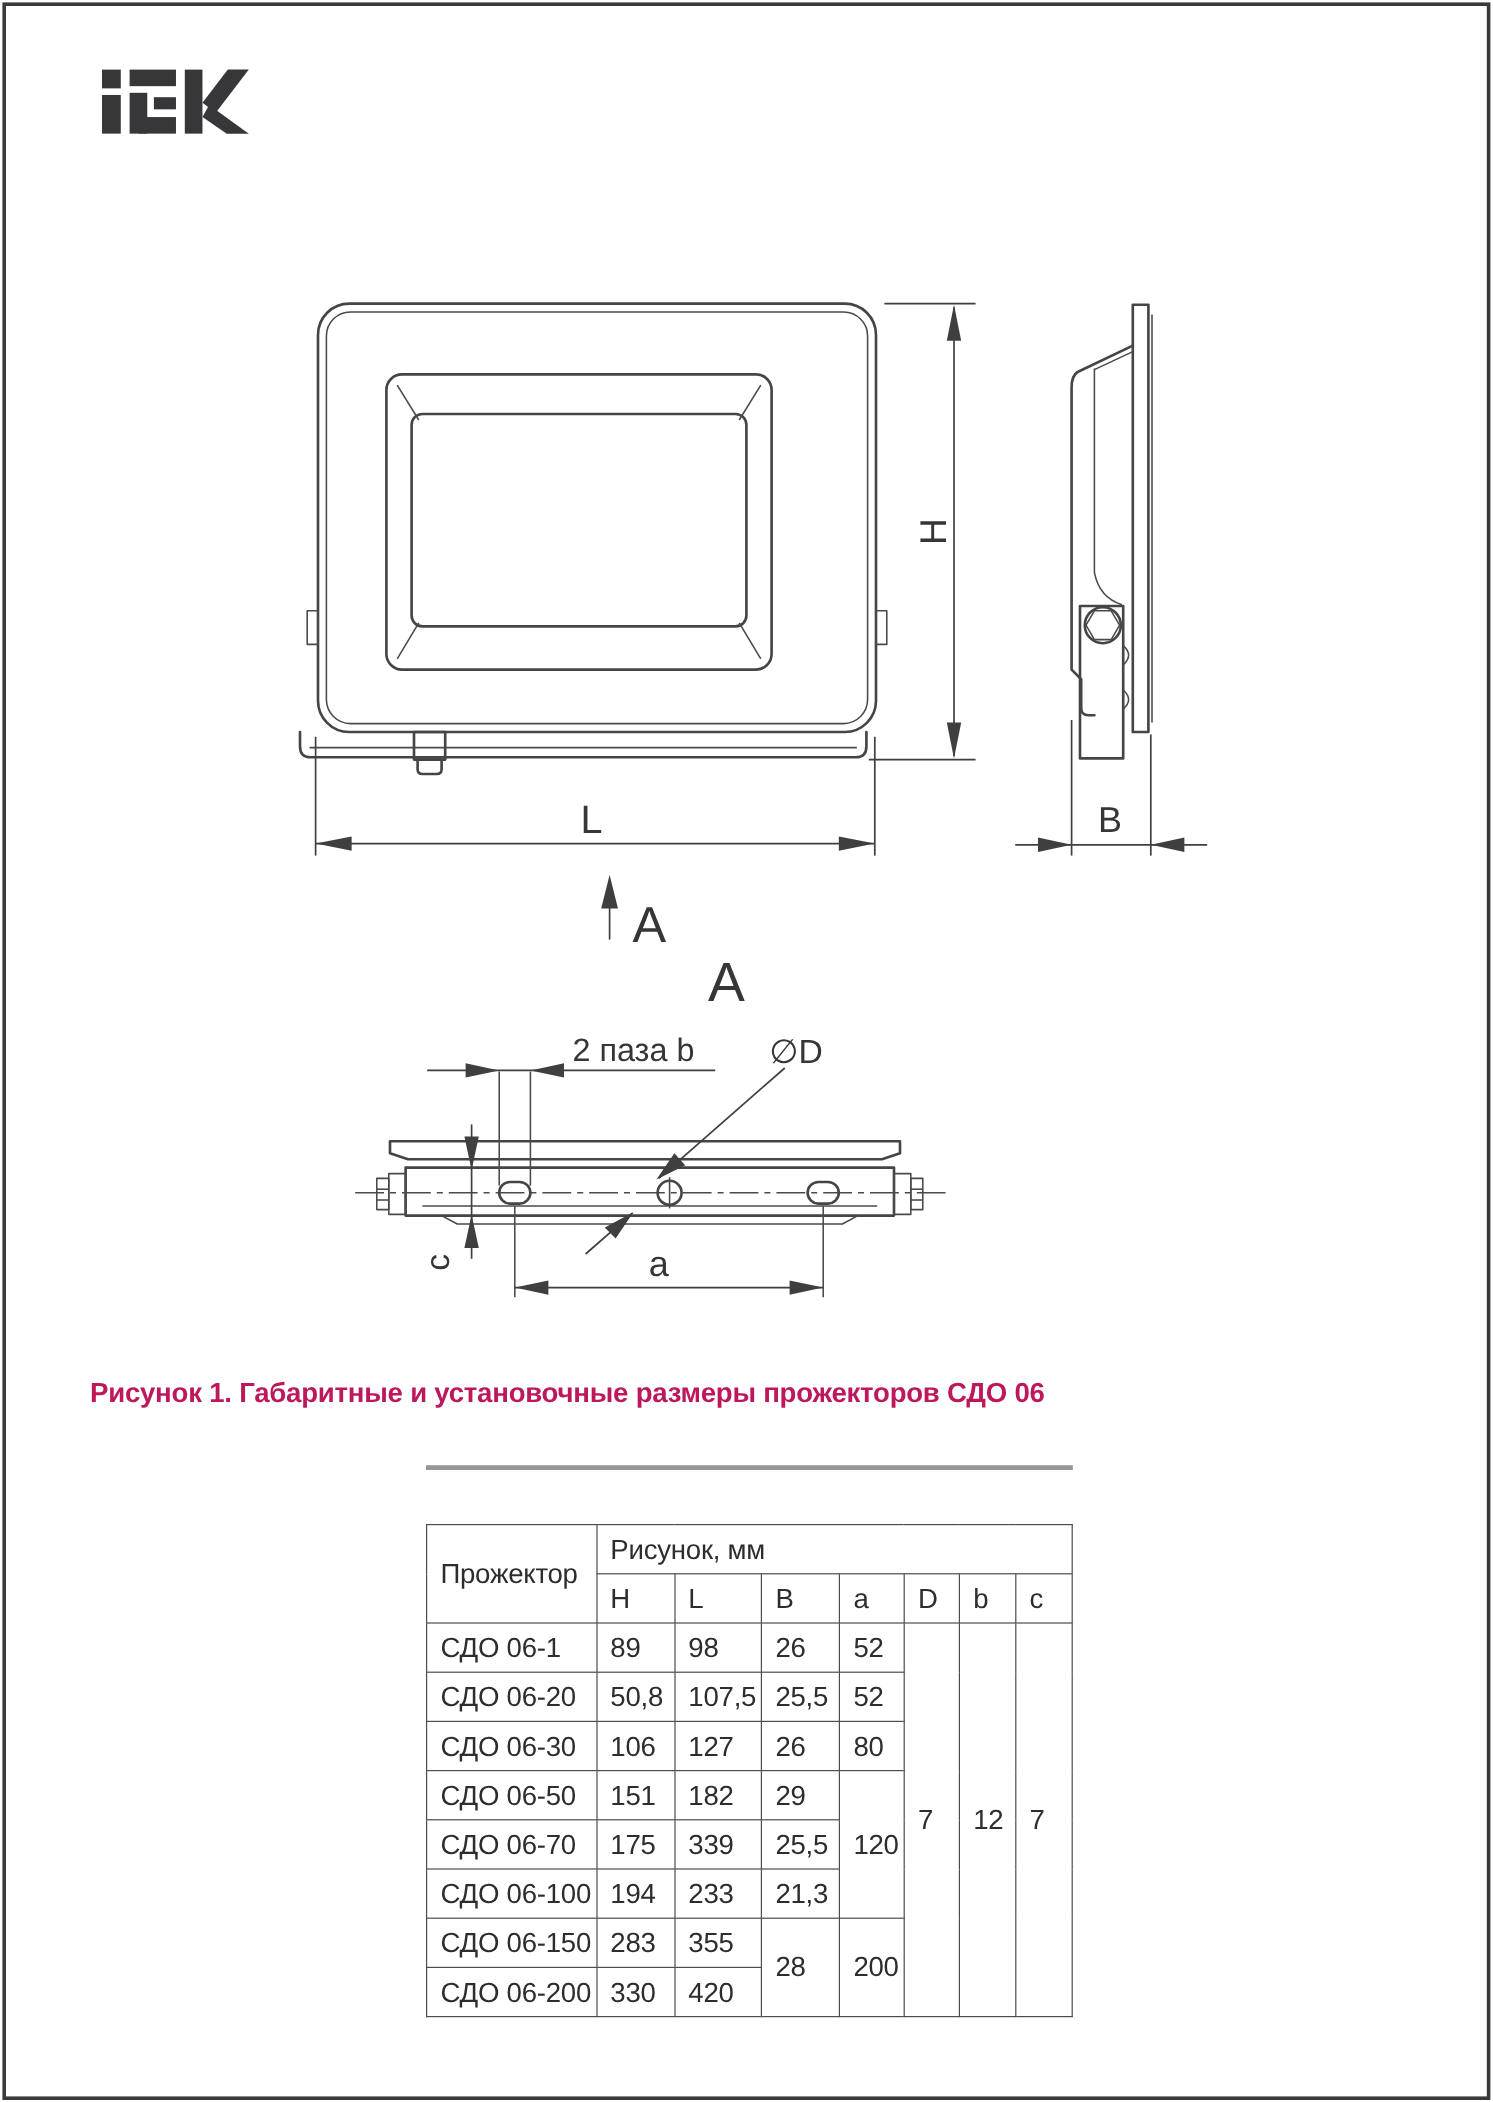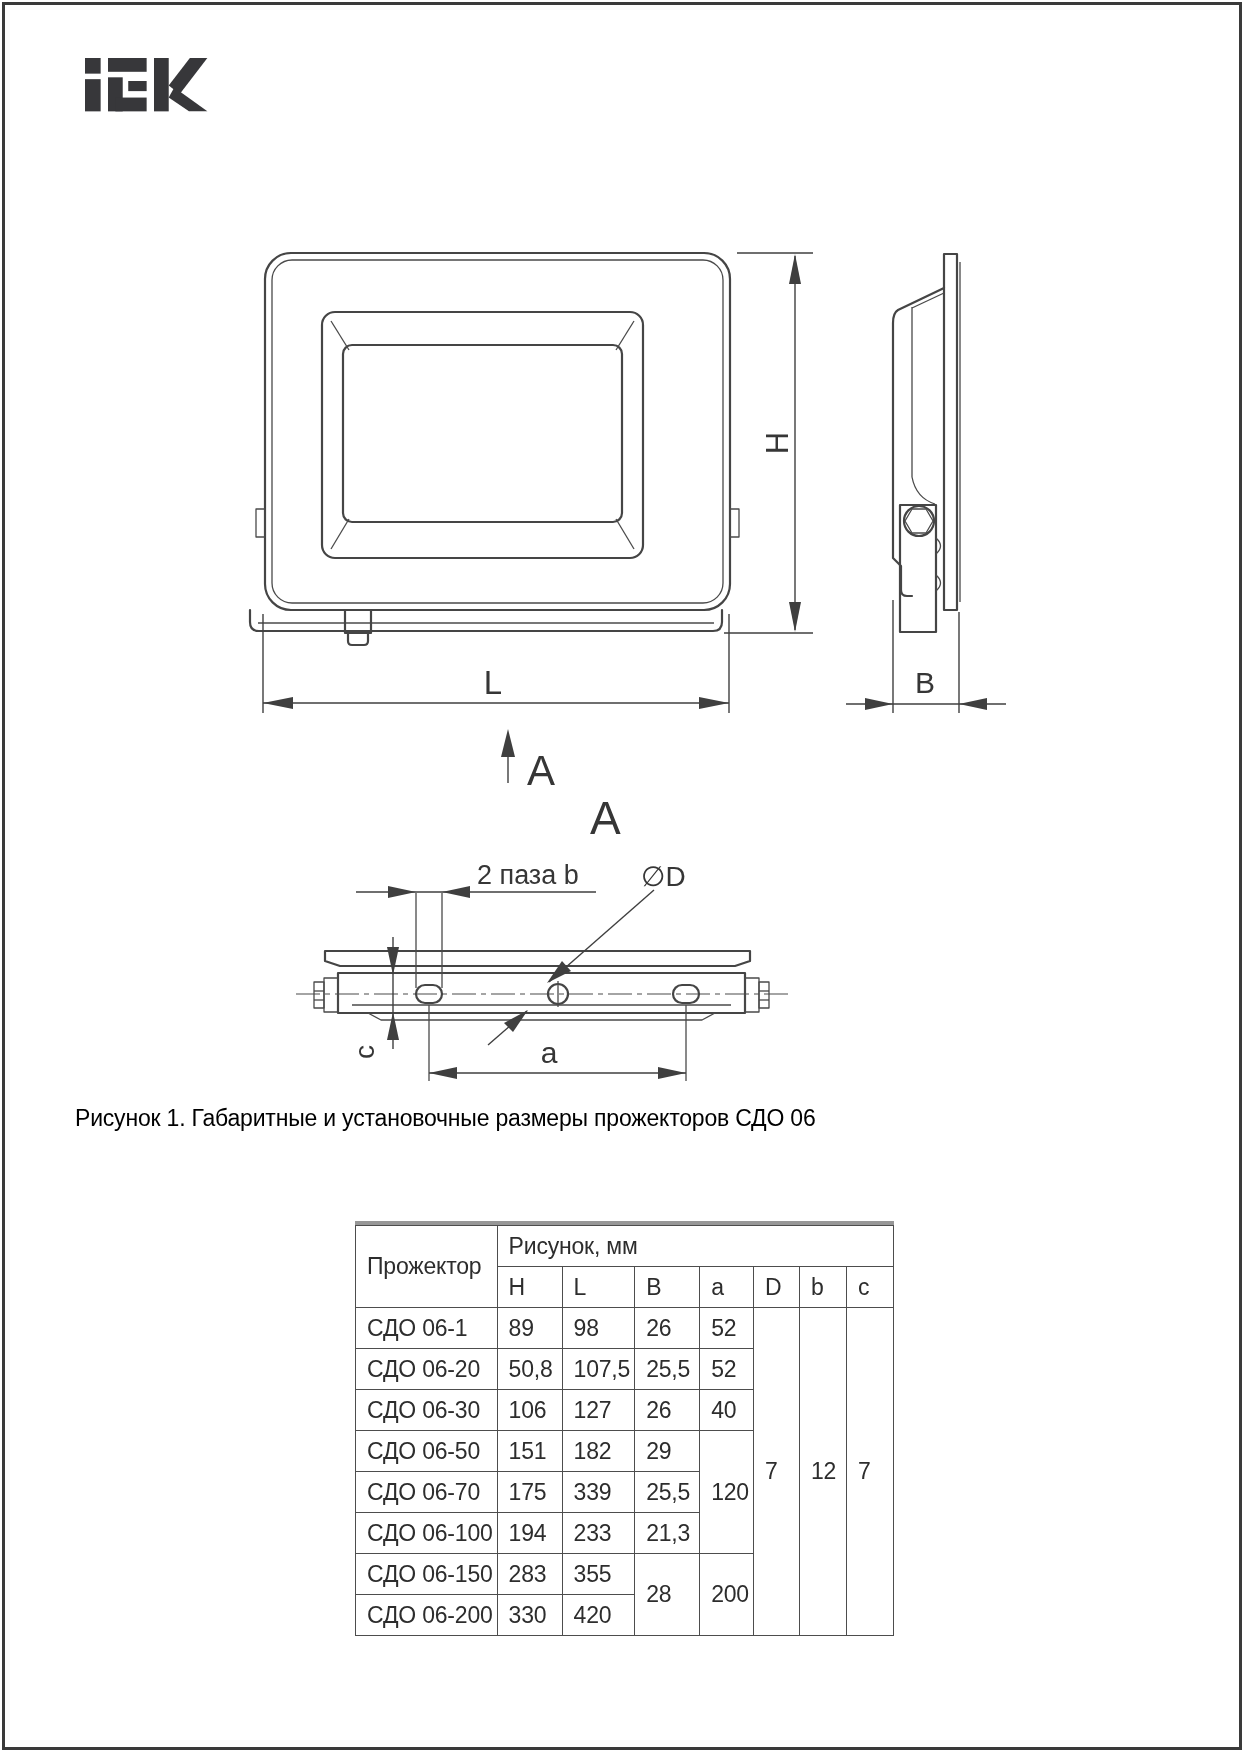--- a/index.html
+++ b/index.html
@@ -5,23 +5,23 @@
   html,body{margin:0;padding:0;background:#ffffff;}
   #page{position:relative;width:1244px;height:1752px;background:#fff;overflow:hidden;
         font-family:"Liberation Sans",sans-serif;color:#2d2d2d;}
   #frame{position:absolute;inset:2px;border:3px solid #3a3a3a;pointer-events:none;}
   svg text{font-family:"Liberation Sans",sans-serif;fill:#363636;}
   .o{fill:none;stroke:#454545;stroke-width:2.2;stroke-linejoin:round;stroke-linecap:round;}
   .t{fill:none;stroke:#4a4a4a;stroke-width:1.3;stroke-linejoin:round;}
   .d{fill:none;stroke:#3f3f3f;stroke-width:1.4;}
   .ar{fill:#3f3f3f;stroke:none;}
   .logo{fill:#37373a;}
-  #caption{position:absolute;left:75px;top:1105px;font-size:23px;letter-spacing:-0.2px;color:#000000;}
+  #caption{position:absolute;left:75px;top:1147px;font-size:23px;letter-spacing:-0.2px;color:#be185d;font-weight:bold;}
   #tablewrap{position:absolute;left:355px;top:1221px;border-top:4px solid #979797;}
-  table.dim{border-collapse:collapse;table-layout:fixed;}
+  table.dim{border-collapse:collapse;table-layout:fixed;margin-top:45px;}
   table.dim td{border:1.9px solid #4d4d4d;font-size:23px;letter-spacing:-0.2px;
                padding:0 4px 0 11px;vertical-align:middle;white-space:nowrap;color:#2d2d2d;}
   table.dim tr{height:41px;}
   tr.h1{height:40px;} tr.h2{height:43px;}
   td.no-r{border-right:none;}
   td.vtop{vertical-align:top;padding-top:8px;}
 </style>
 </head>
 <body>
 
@@ -207,21 +207,21 @@
         <td>50,8</td>
         <td>107,5</td>
         <td>25,5</td>
         <td>52</td>
       </tr>
       <tr>
         <td>СДО 06-30</td>
         <td>106</td>
         <td>127</td>
         <td>26</td>
-        <td>40</td>
+        <td>80</td>
       </tr>
       <tr>
         <td>СДО 06-50</td>
         <td>151</td>
         <td>182</td>
         <td>29</td>
         <td rowspan="3" class="vtop">120</td>
       </tr>
       <tr>
         <td>СДО 06-70</td>

